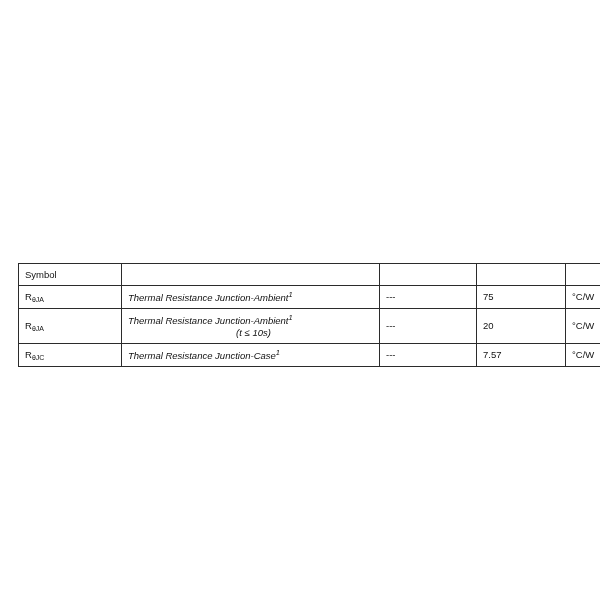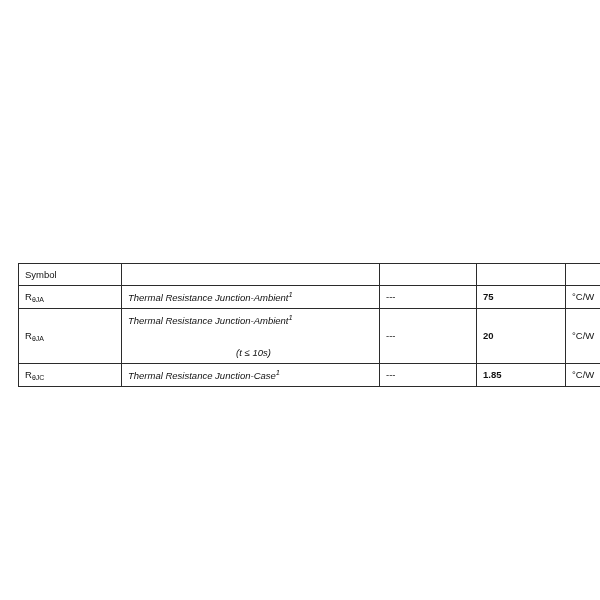--- a/index.html
+++ b/index.html
@@ -43,21 +43,21 @@
     border: 1px solid #2b2b2b;
     padding: 4px 6px 4px 6px;
     vertical-align: middle;
     height: 13px;
     color: #111111;
   }
 
   td.col-symbol   { width: 90px; }
   td.col-param    { width: 245px; font-style: italic; }
   td.col-min      { width: 84px; }
-  td.col-val      { width: 76px; font-weight: bold; }
+  td.col-val      { width: 76px; }
   td.col-unit     { width: 68px; }
 
   .row-header td {
     height: 19px;
   }
 
   .sym {
     white-space: nowrap;
   }
   .sym sub {
@@ -68,21 +68,20 @@
   }
   .sup {
     font-size: 7.5px;
     vertical-align: super;
   }
 
   .param-line2 {
     display: block;
     text-align: center;
     padding-left: 6px;
-    margin-top: 20px;
   }
 
   .dashes {
     letter-spacing: 0px;
   }
 
   .tall td {
     height: 26px;
   }
 </style>
@@ -127,19 +126,19 @@
         </tr>
 
         <tr>
           <td class="col-symbol">
             <span class="sym"><span>R</span><sub>θJC</sub></span>
           </td>
           <td class="col-param">
             <span>Thermal Resistance Junction-Case</span><span class="sup">1</span>
           </td>
           <td class="col-min dashes">---</td>
-          <td class="col-val">1.85</td>
+          <td class="col-val">7.57</td>
           <td class="col-unit">°C/W</td>
         </tr>
       </tbody>
     </table>
   </div>
 </div>
 
 </body></html>

